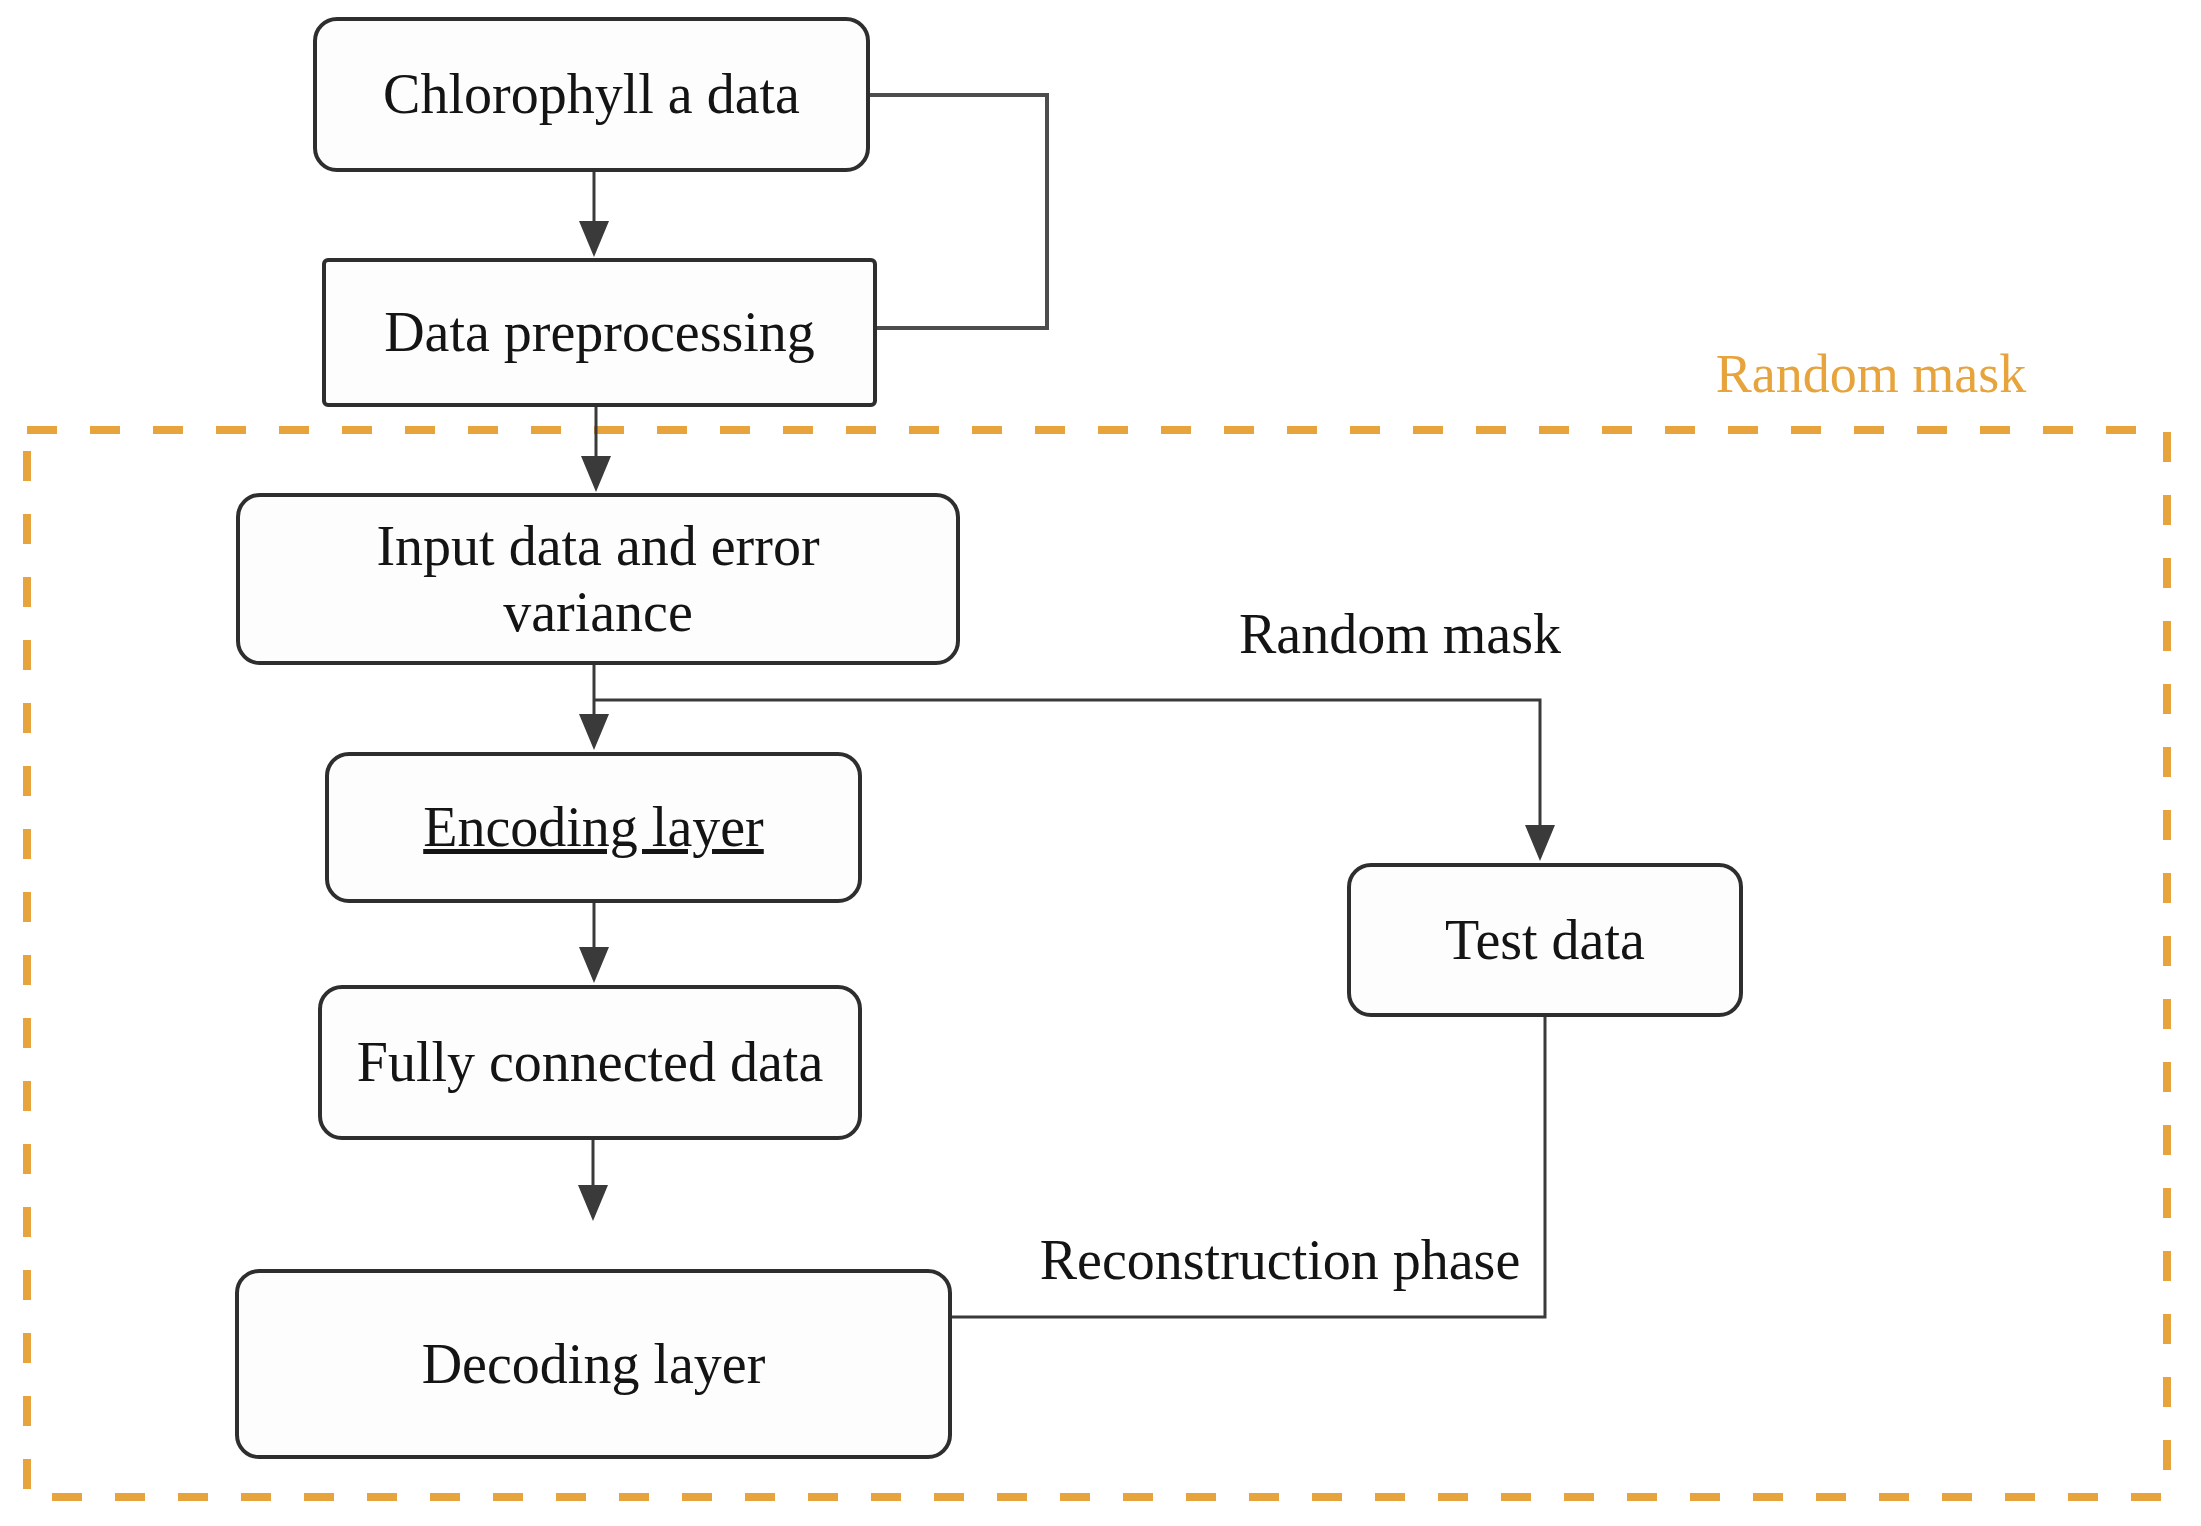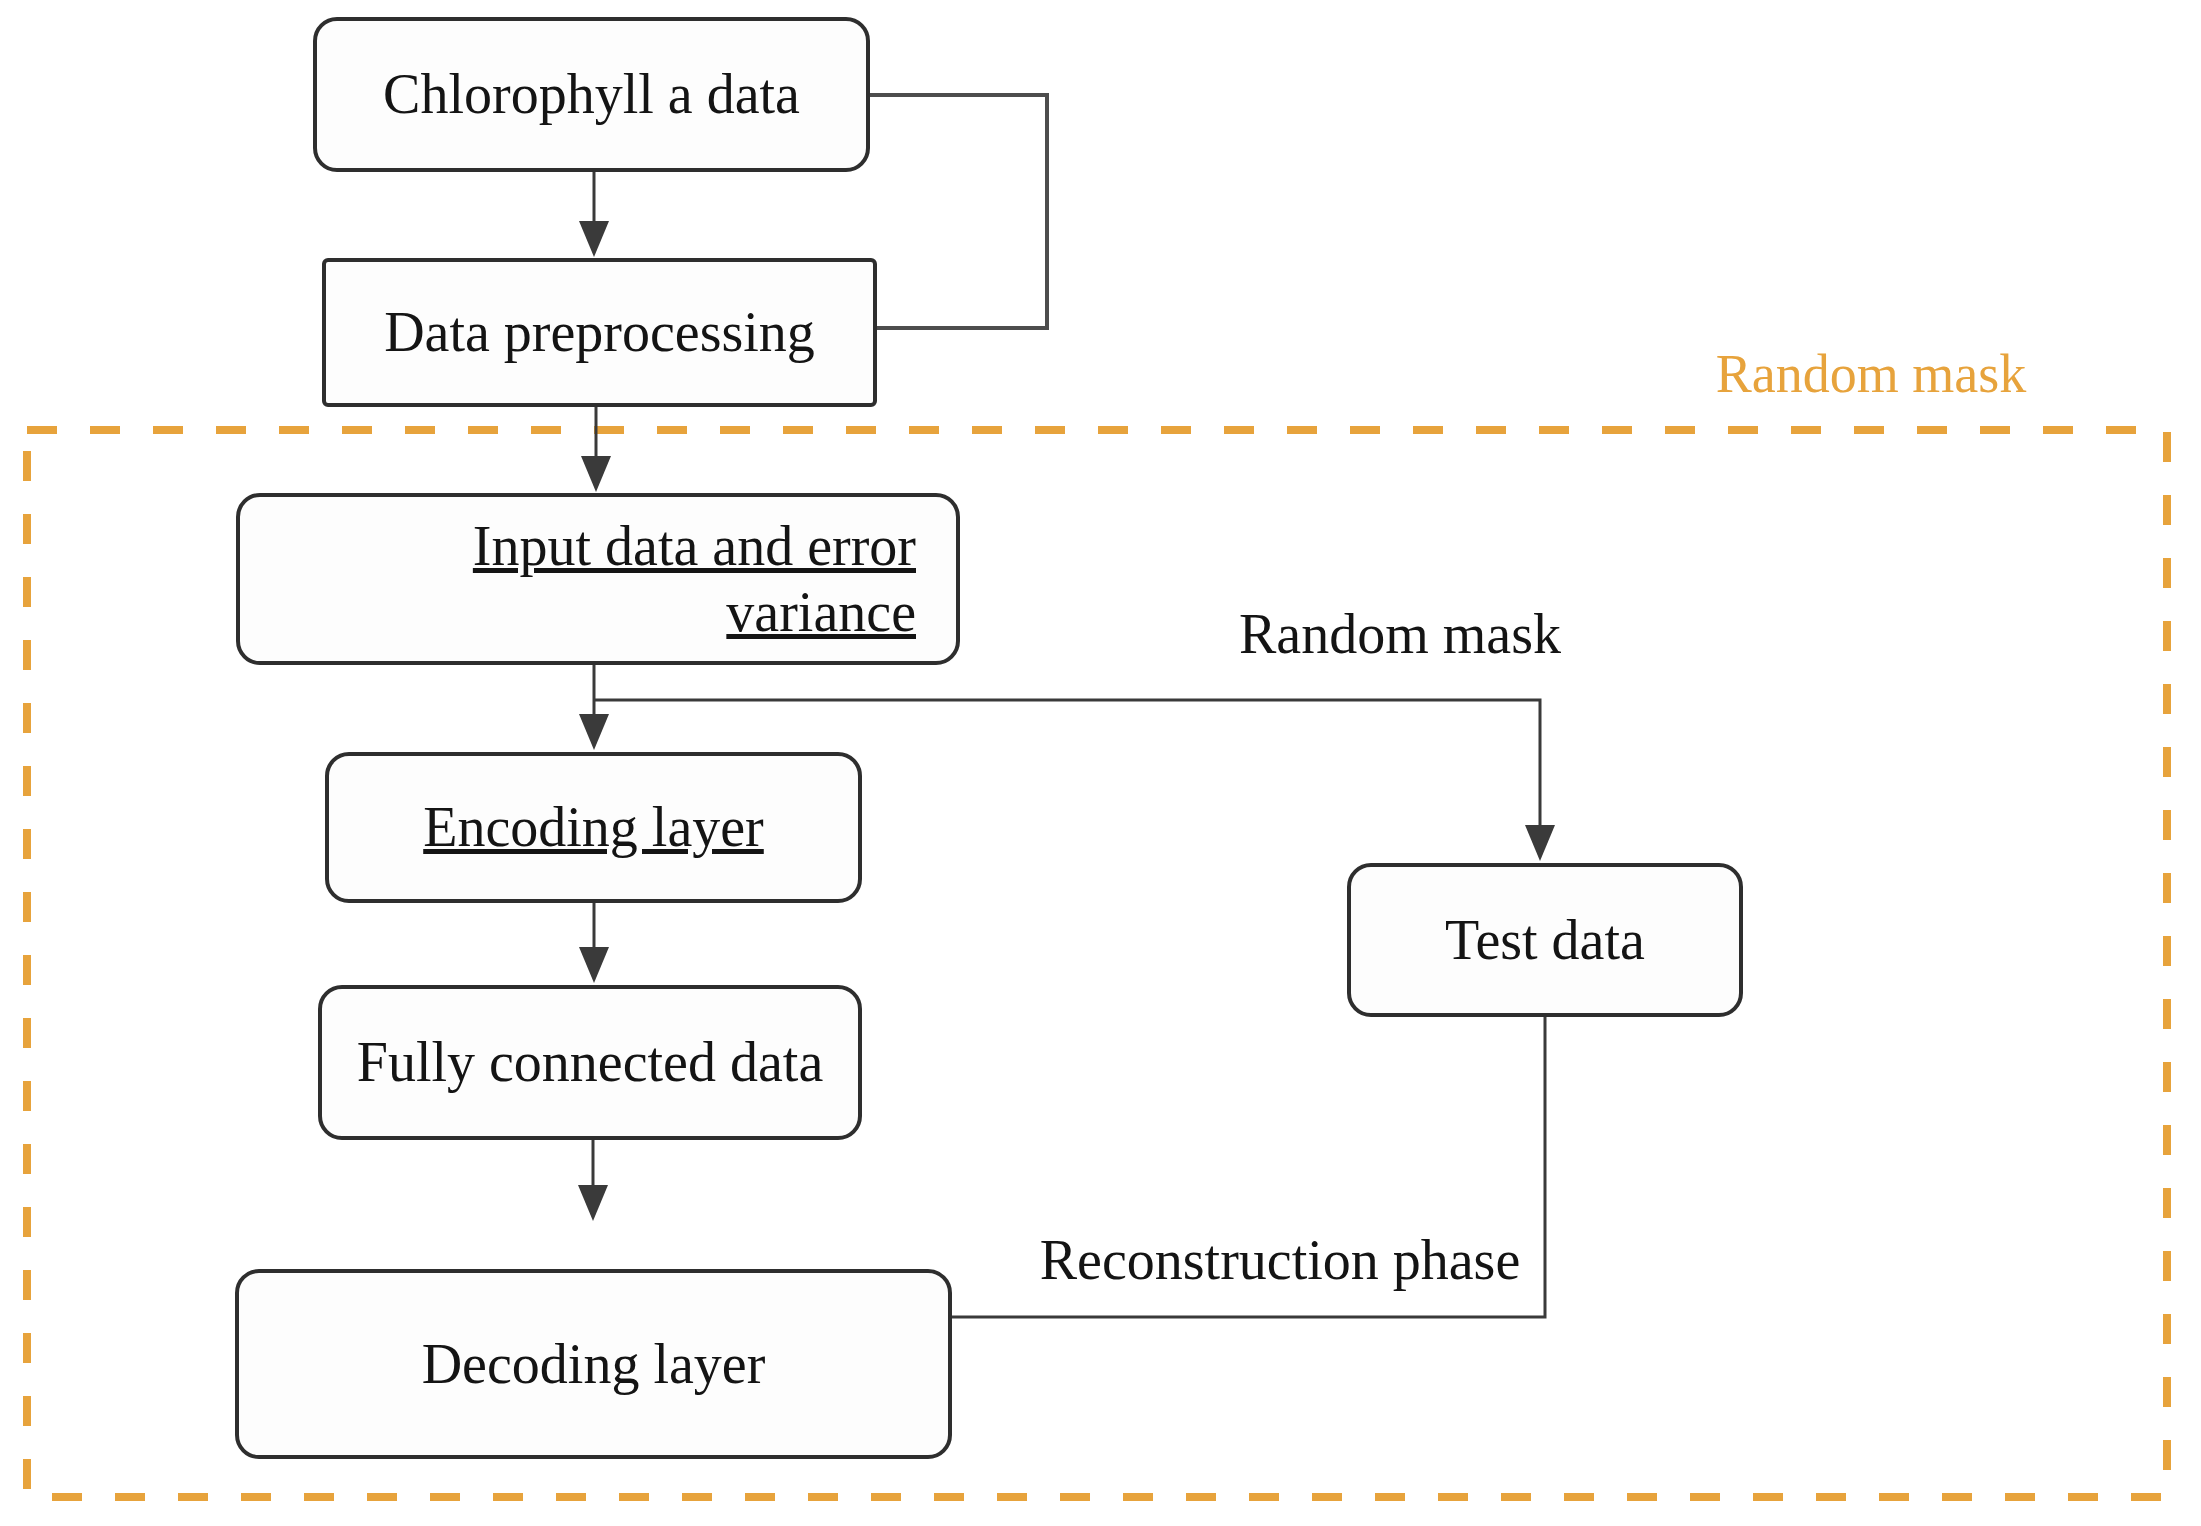--- a/index.html
+++ b/index.html
@@ -30,25 +30,25 @@
     stroke-width:8;
     stroke-dasharray:30 33;
   }
   .node{
     position:absolute;
     box-sizing:border-box;
     border:4px solid var(--box-border);
     border-radius:24px;
     background:var(--box-fill);
     display:flex;align-items:center;justify-content:center;
-    text-align:right;
+    text-align:center;
     font-size:56px;line-height:1.18;
     white-space:nowrap;
   }
-  .node.wrap{white-space:normal;padding:0 40px;text-decoration:underline;}
+  .node.wrap{white-space:normal;padding:0 40px;}
   #node-chlorophyll     {left:313px;top:17px;  width:557px;height:155px;}
   #node-preprocessing   {left:322px;top:258px; width:555px;height:149px;border-radius:6px;}
   #node-input-variance  {left:236px;top:493px; width:724px;height:172px;}
   #node-encoding        {left:325px;top:752px; width:537px;height:151px;text-decoration:underline;}
   #node-fully-connected {left:318px;top:985px; width:544px;height:155px;}
   #node-decoding        {left:235px;top:1269px;width:717px;height:190px;}
   #node-test-data       {left:1347px;top:863px;width:396px;height:154px;}
   .float-label{
     position:absolute;
     display:flex;align-items:center;justify-content:center;

